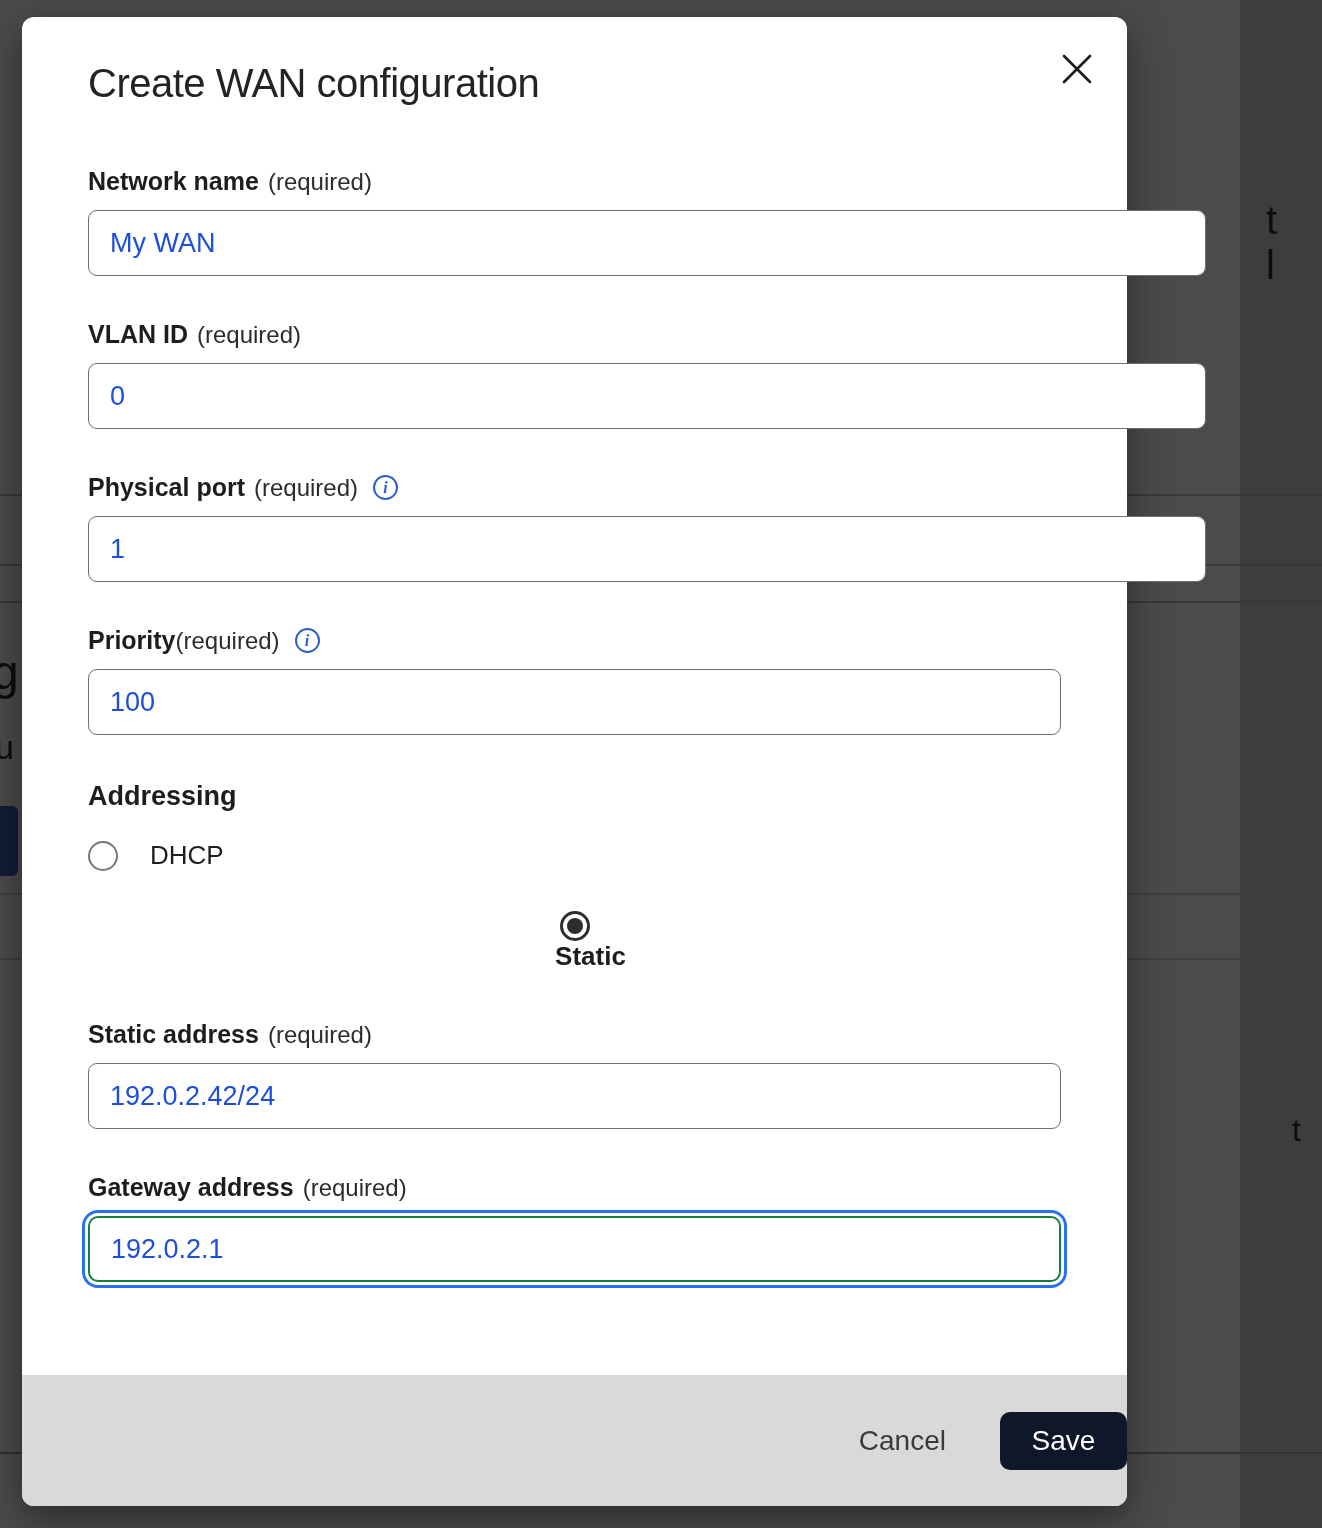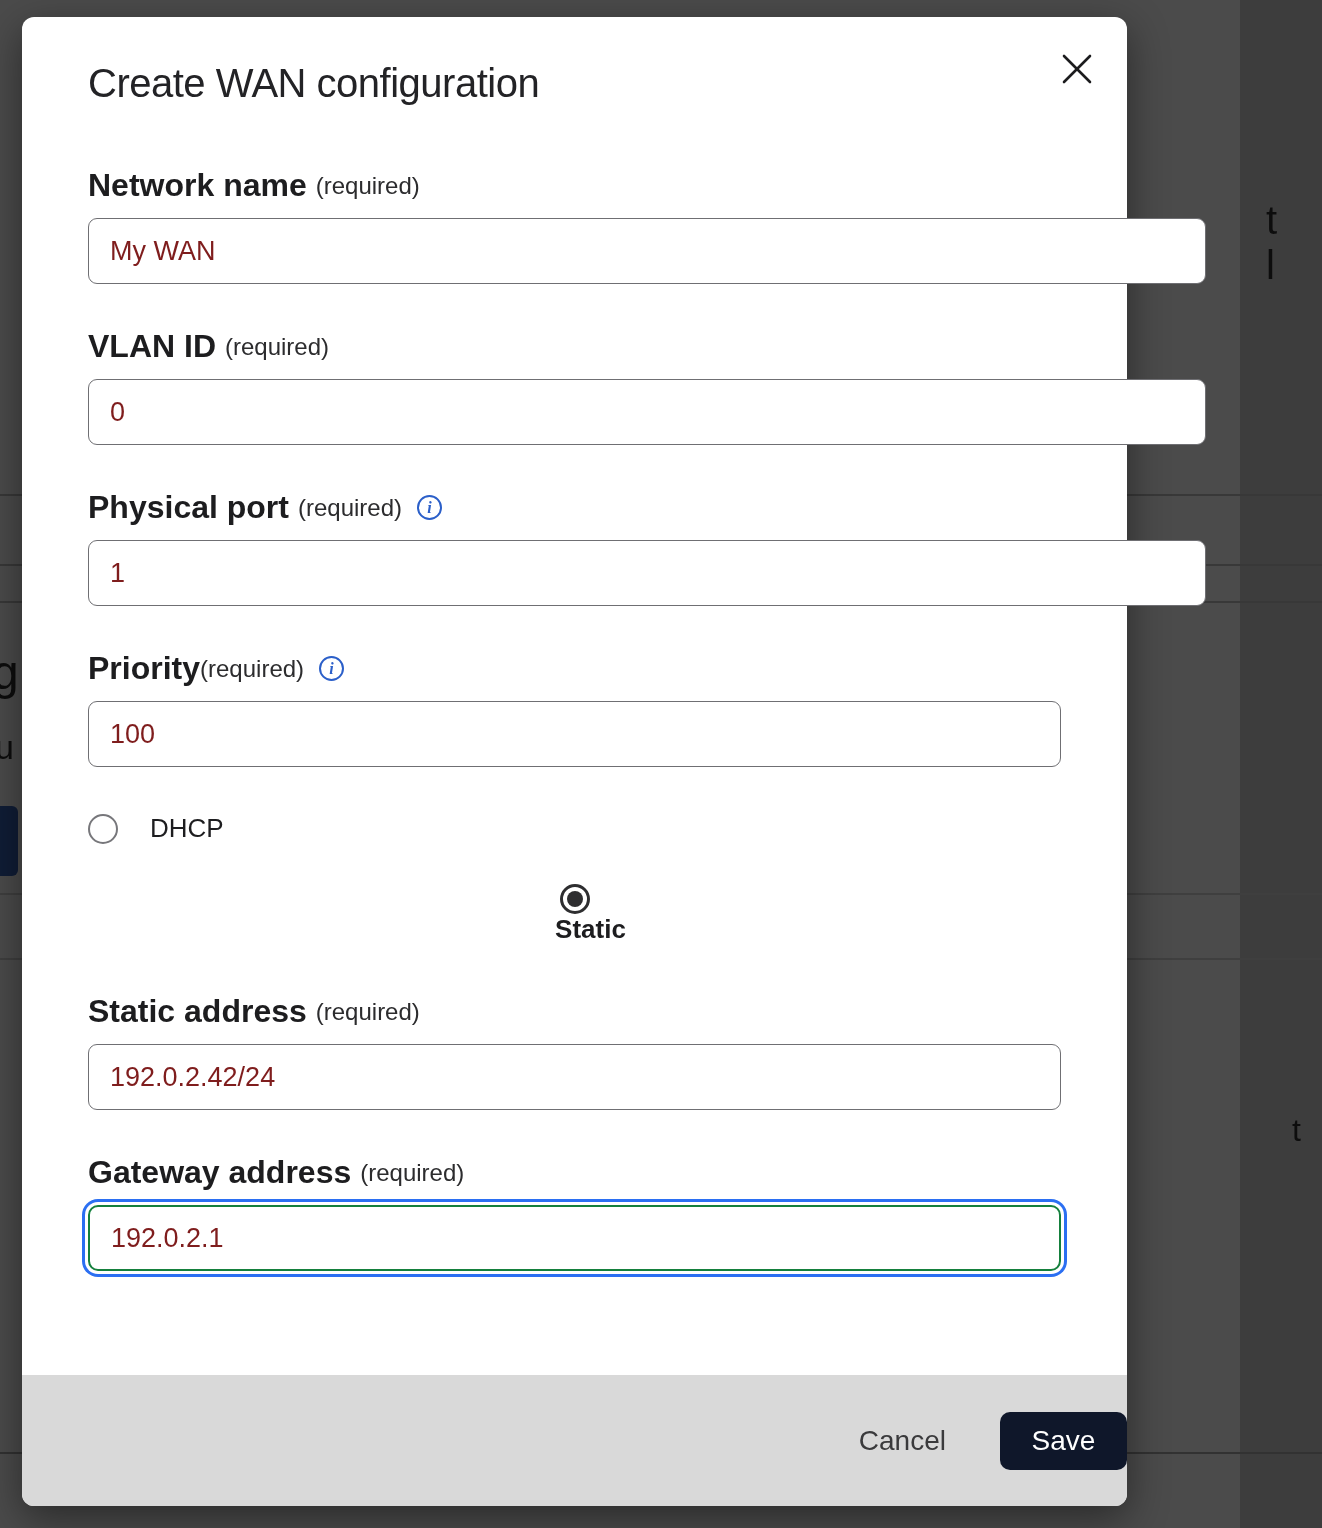--- a/index.html
+++ b/index.html
@@ -42,36 +42,36 @@
   .close-btn {
     position: absolute; top: 30px; right: 28px;
     width: 44px; height: 44px;
     background: none; border: none; cursor: pointer;
     display: flex; align-items: center; justify-content: center;
   }
 
   .field { margin-top: 44px; }
   .field.first { margin-top: 60px; }
   .field-label-row { display: flex; align-items: center; margin-bottom: 14px; }
-  .field-label { font-size: 32px; font-weight: 700; color: #1d1d1f; }
+  .field-label { font-size: 25px; font-weight: 700; color: #1d1d1f; }
   .required { font-size: 24px; font-weight: 400; color: #2c2c2e; margin-left: 9px; }
   .required.tight { margin-left: 0; }
   .info-icon {
     display: inline-flex; align-items: center; justify-content: center;
     width: 25px; height: 25px; margin-left: 15px;
     border: 2px solid #2b5fc9; border-radius: 50%;
     color: #2b5fc9; font-size: 16px; font-weight: 700;
     font-family: "Liberation Serif", serif; font-style: italic;
     background: none; cursor: pointer; flex: 0 0 auto;
   }
   .text-input {
     display: block; height: 66px; width: 100%;
     border: 1.5px solid #6f6f73; border-radius: 9px;
     font-family: "Liberation Sans", sans-serif;
-    font-size: 27px; color: #7f1d1d; padding: 0 21px;
+    font-size: 27px; color: #1d4ed8; padding: 0 21px;
     background: #fff; outline: none;
   }
   .narrow .text-input { width: 1118px; }
   .text-input.focused {
     border: 2px solid #15803d;
     border-radius: 10px;
     box-shadow: 0 0 0 3px #ffffff, 0 0 0 6px #2b6ff2;
   }
 
   .addressing { margin-top: 46px; }
@@ -174,20 +174,21 @@
     <div class="field">
       <div class="field-label-row">
         <span class="field-label">Priority</span>
         <span class="required tight">(required)</span>
         <button class="info-icon">i</button>
       </div>
       <input class="text-input" type="text" value="100" style="">
     </div>
 
     <div class="addressing">
+      <div class="addressing-heading">Addressing</div>
       <div class="radio-row">
         <span class="radio"></span>
         <span class="radio-label">DHCP</span>
       </div>
       <div class="radio-row second">
         <span class="radio checked"></span>
         <span class="radio-label bold">Static</span>
       </div>
     </div>
 

